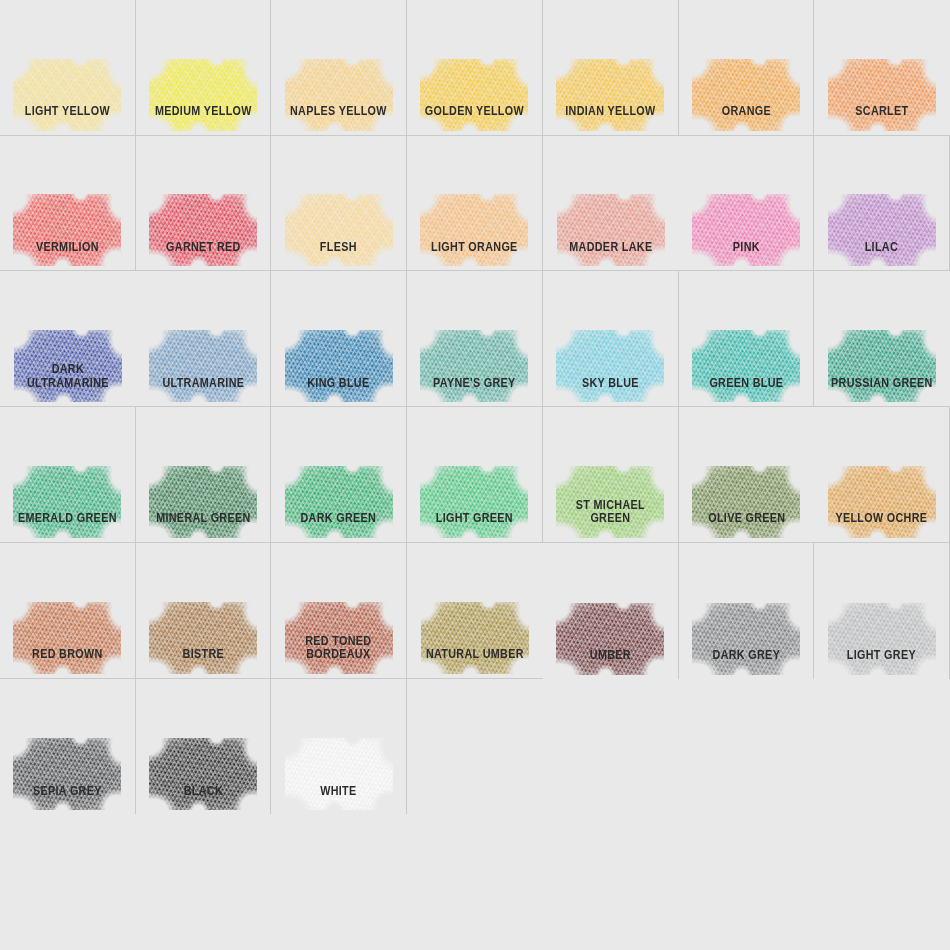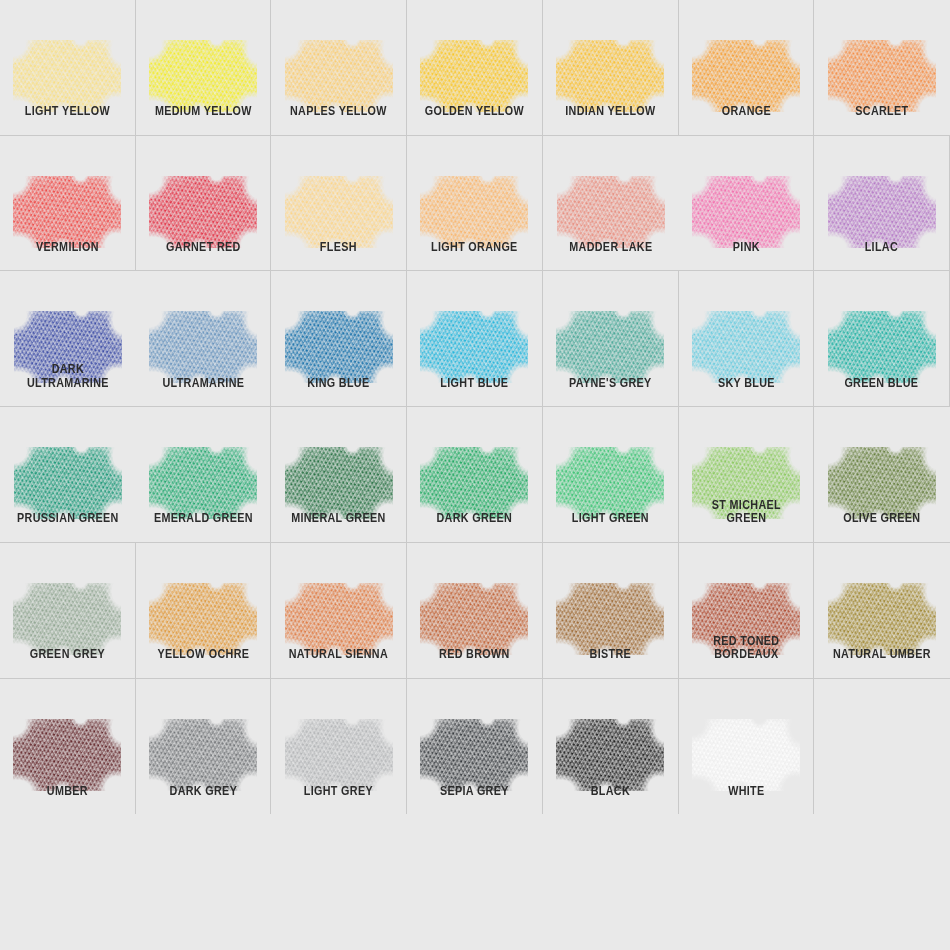--- a/index.html
+++ b/index.html
@@ -24,21 +24,21 @@
     background: #e9e9e9;
     box-sizing: border-box;
   }
 
   .swatch-cell {
     position: relative;
     box-sizing: border-box;
     display: flex;
     flex-direction: column;
     align-items: center;
-    justify-content: center;
+    justify-content: flex-end;
     background: #e9e9e9;
     border-right: 1px solid #c9c9c9;
     border-bottom: 1px solid #c9c9c9;
     padding: 4px;
     overflow: hidden;
   }
   
   .swatch-cell.col-7 { border-right: none; }
   .swatch-cell.row-7 { border-bottom: none; }
 
@@ -304,30 +304,20 @@
     <div class="swatch-cell row-4 col-2">
       <div class="swatch-wrap">
         <div class="swatch">
           <div class="ink" title="#0d6ba8" style="--c: #0d6ba8;"></div>
           <div class="streaks"></div>
           <div class="edge"></div>
         </div>
       </div>
       <div class="swatch-label">KING BLUE</div>
     </div>
-    <div class="swatch-cell row-4 col-3">
-      <div class="swatch-wrap">
-        <div class="swatch">
-          <div class="ink" title="#17b2db" style="--c: #17b2db;"></div>
-          <div class="streaks"></div>
-          <div class="edge"></div>
-        </div>
-      </div>
-      <div class="swatch-label">LIGHT BLUE</div>
-    </div>
     <div class="swatch-cell row-4 col-4">
       <div class="swatch-wrap">
         <div class="swatch">
           <div class="ink" title="#3ea392" style="--c: #3ea392;"></div>
           <div class="streaks"></div>
           <div class="edge"></div>
         </div>
       </div>
       <div class="swatch-label">PAYNE'S GREY</div>
     </div>
@@ -415,49 +405,29 @@
     <div class="swatch-cell row-5 col-7">
       <div class="swatch-wrap">
         <div class="swatch">
           <div class="ink" title="#5d7832" style="--c: #5d7832;"></div>
           <div class="streaks"></div>
           <div class="edge"></div>
         </div>
       </div>
       <div class="swatch-label">OLIVE GREEN</div>
     </div>
-    <div class="swatch-cell row-6 col-1">
-      <div class="swatch-wrap">
-        <div class="swatch">
-          <div class="ink" title="#8da38e" style="--c: #8da38e;"></div>
-          <div class="streaks"></div>
-          <div class="edge"></div>
-        </div>
-      </div>
-      <div class="swatch-label">GREEN GREY</div>
-    </div>
     <div class="swatch-cell row-6 col-2">
       <div class="swatch-wrap">
         <div class="swatch">
           <div class="ink" title="#e09430" style="--c: #e09430;"></div>
           <div class="streaks"></div>
           <div class="edge"></div>
         </div>
       </div>
       <div class="swatch-label">YELLOW OCHRE</div>
-    </div>
-    <div class="swatch-cell row-6 col-3">
-      <div class="swatch-wrap">
-        <div class="swatch">
-          <div class="ink" title="#df7438" style="--c: #df7438;"></div>
-          <div class="streaks"></div>
-          <div class="edge"></div>
-        </div>
-      </div>
-      <div class="swatch-label">NATURAL SIENNA</div>
     </div>
     <div class="swatch-cell row-6 col-4">
       <div class="swatch-wrap">
         <div class="swatch">
           <div class="ink" title="#bf5b2c" style="--c: #bf5b2c;"></div>
           <div class="streaks"></div>
           <div class="edge"></div>
         </div>
       </div>
       <div class="swatch-label">RED BROWN</div>

